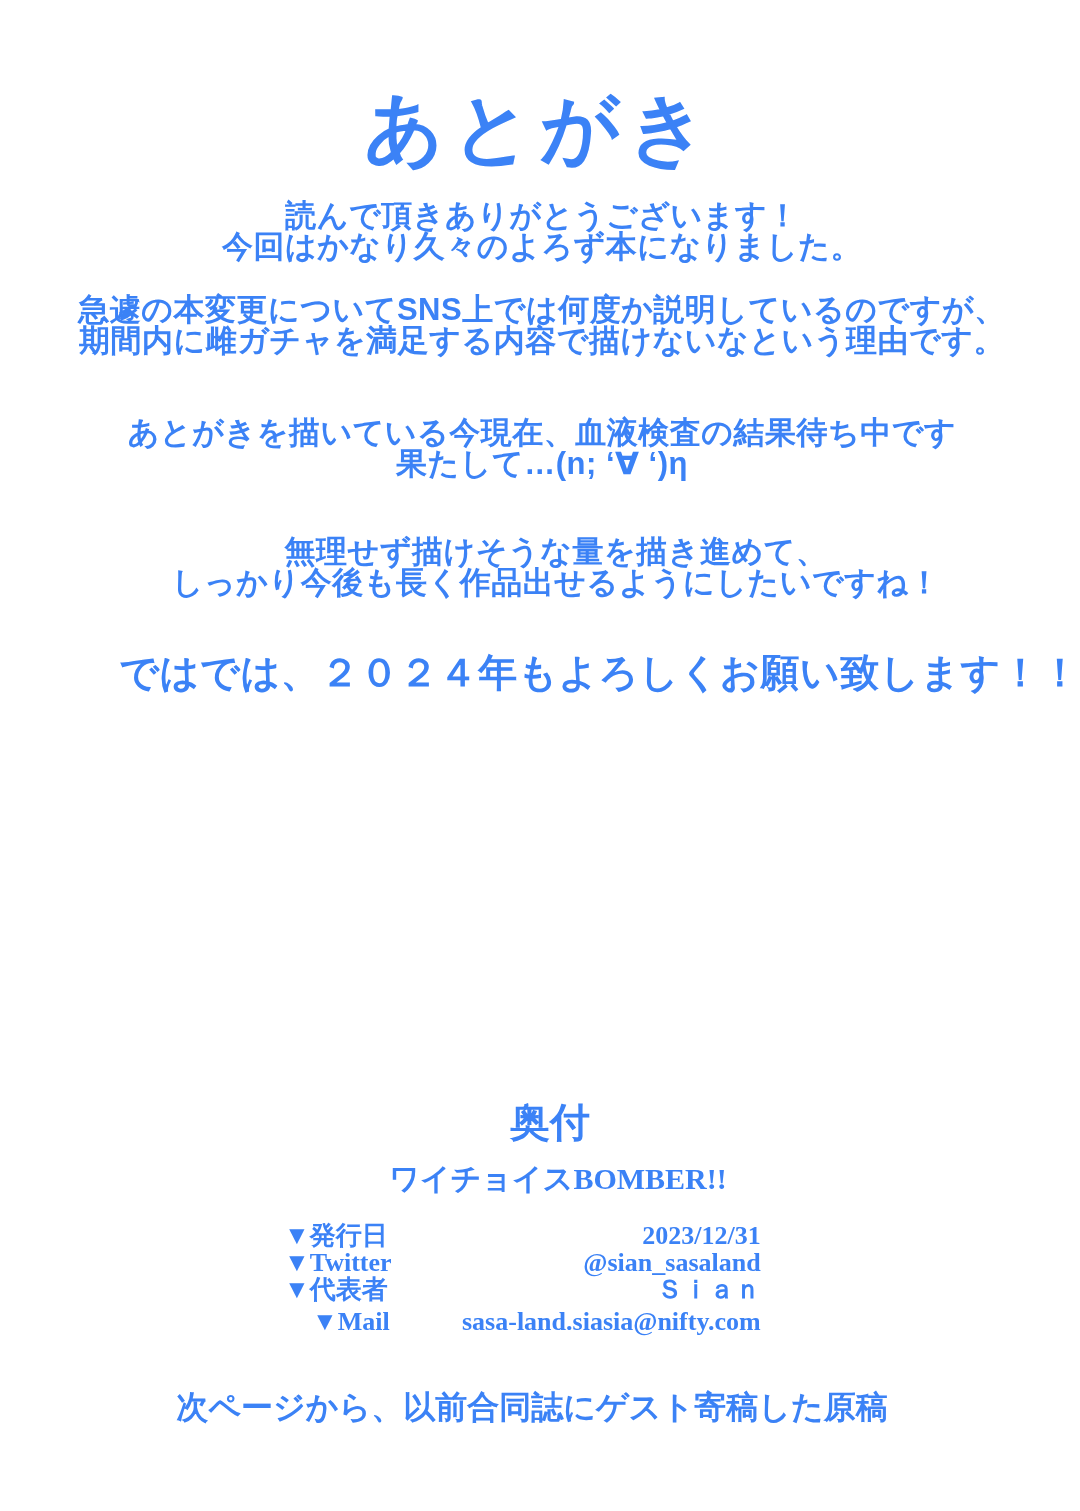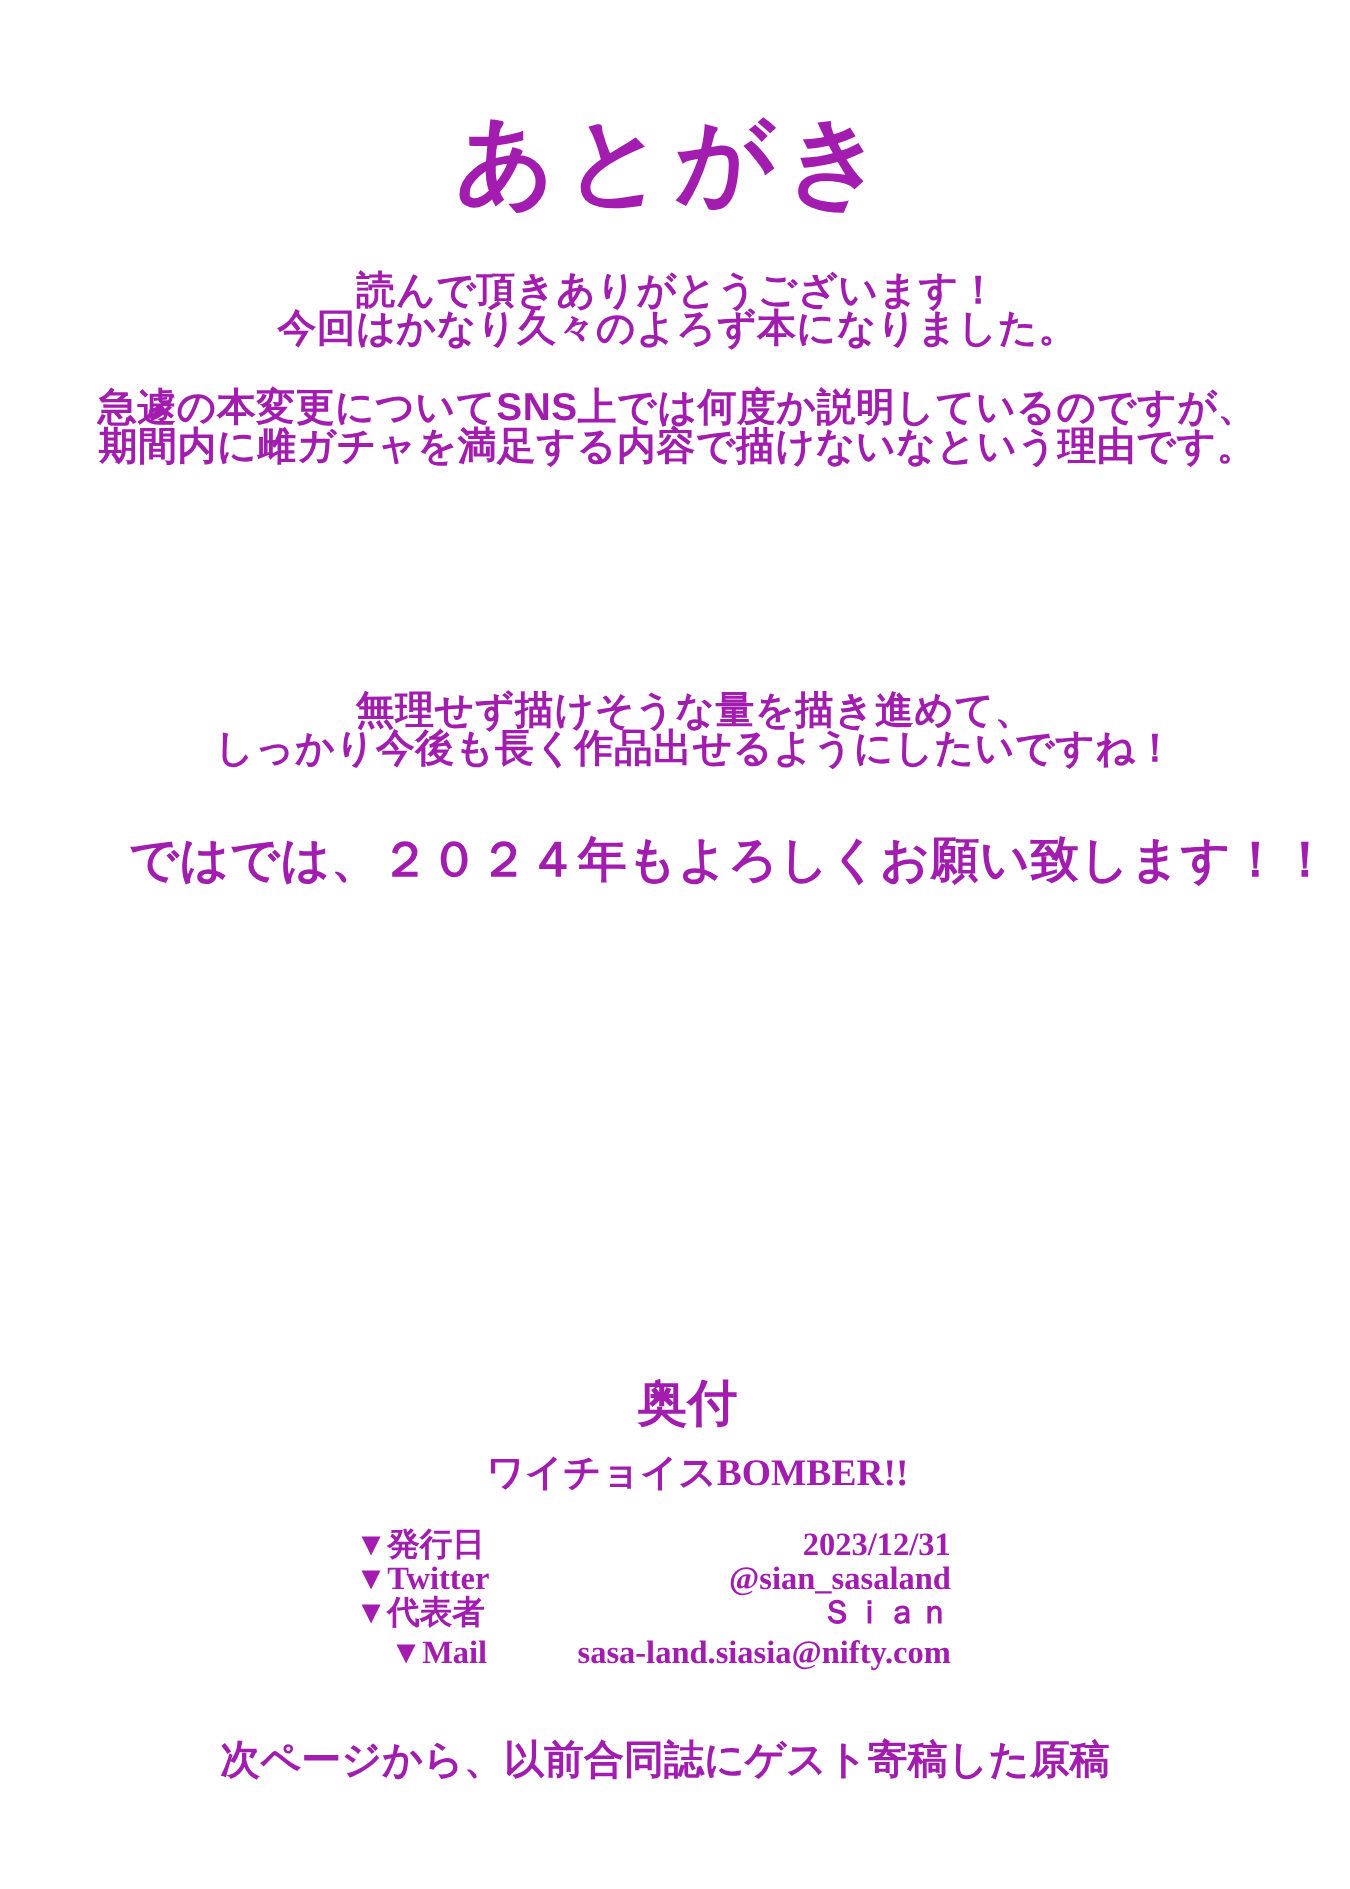--- a/index.html
+++ b/index.html
@@ -6,21 +6,21 @@
     margin: 0;
     padding: 0;
     background: #ffffff;
   }
   .page {
     position: relative;
     width: 1080px;
     height: 1511px;
     margin: 0 auto;
     background: #ffffff;
-    color: #a21caf;
+    color: #3b82f6;
     overflow: hidden;
   }
 
   
   .afterword-title {
     position: absolute;
     top: 88px;
     left: 0;
     right: 0;
     margin: 0;
@@ -28,21 +28,21 @@
     font-family: "Liberation Serif", "DejaVu Serif", serif;
     font-weight: bold;
     font-size: 78px;
     line-height: 1.05;
     letter-spacing: 8px;
   }
   .para {
     position: absolute;
     left: 4px;
     right: 0;
-    margin: 16px;
+    margin: 0;
     text-align: center;
     font-family: "Liberation Sans", "DejaVu Sans", sans-serif;
     font-weight: bold;
     font-size: 31px;
     line-height: 31px;
     letter-spacing: 0.5px;
   }
   .para .line { display: block; }
   .p1 { top: 200px; }
   .p2 { top: 294px; text-align: center; }
@@ -121,20 +121,24 @@
   <p class="para p1">
     <span class="line">読んで頂きありがとうございます！</span>
     <span class="line">今回はかなり久々のよろず本になりました。</span>
   </p>
 
   <p class="para p2">
     <span class="line">急遽の本変更についてSNS上では何度か説明しているのですが、</span>
     <span class="line">期間内に雌ガチャを満足する内容で描けないなという理由です。</span>
   </p>
 
+  <p class="para p3">
+    <span class="line">あとがきを描いている今現在、血液検査の結果待ち中です</span>
+    <span class="line">果たして…(n; ‘∀ ‘)η</span>
+  </p>
 
   <p class="para p4">
     <span class="line">無理せず描けそうな量を描き進めて、</span>
     <span class="line">しっかり今後も長く作品出せるようにしたいですね！</span>
   </p>
 
   <p class="para p5">
     <span class="line">ではでは、２０２４年もよろしくお願い致します！！</span>
   </p>
 

